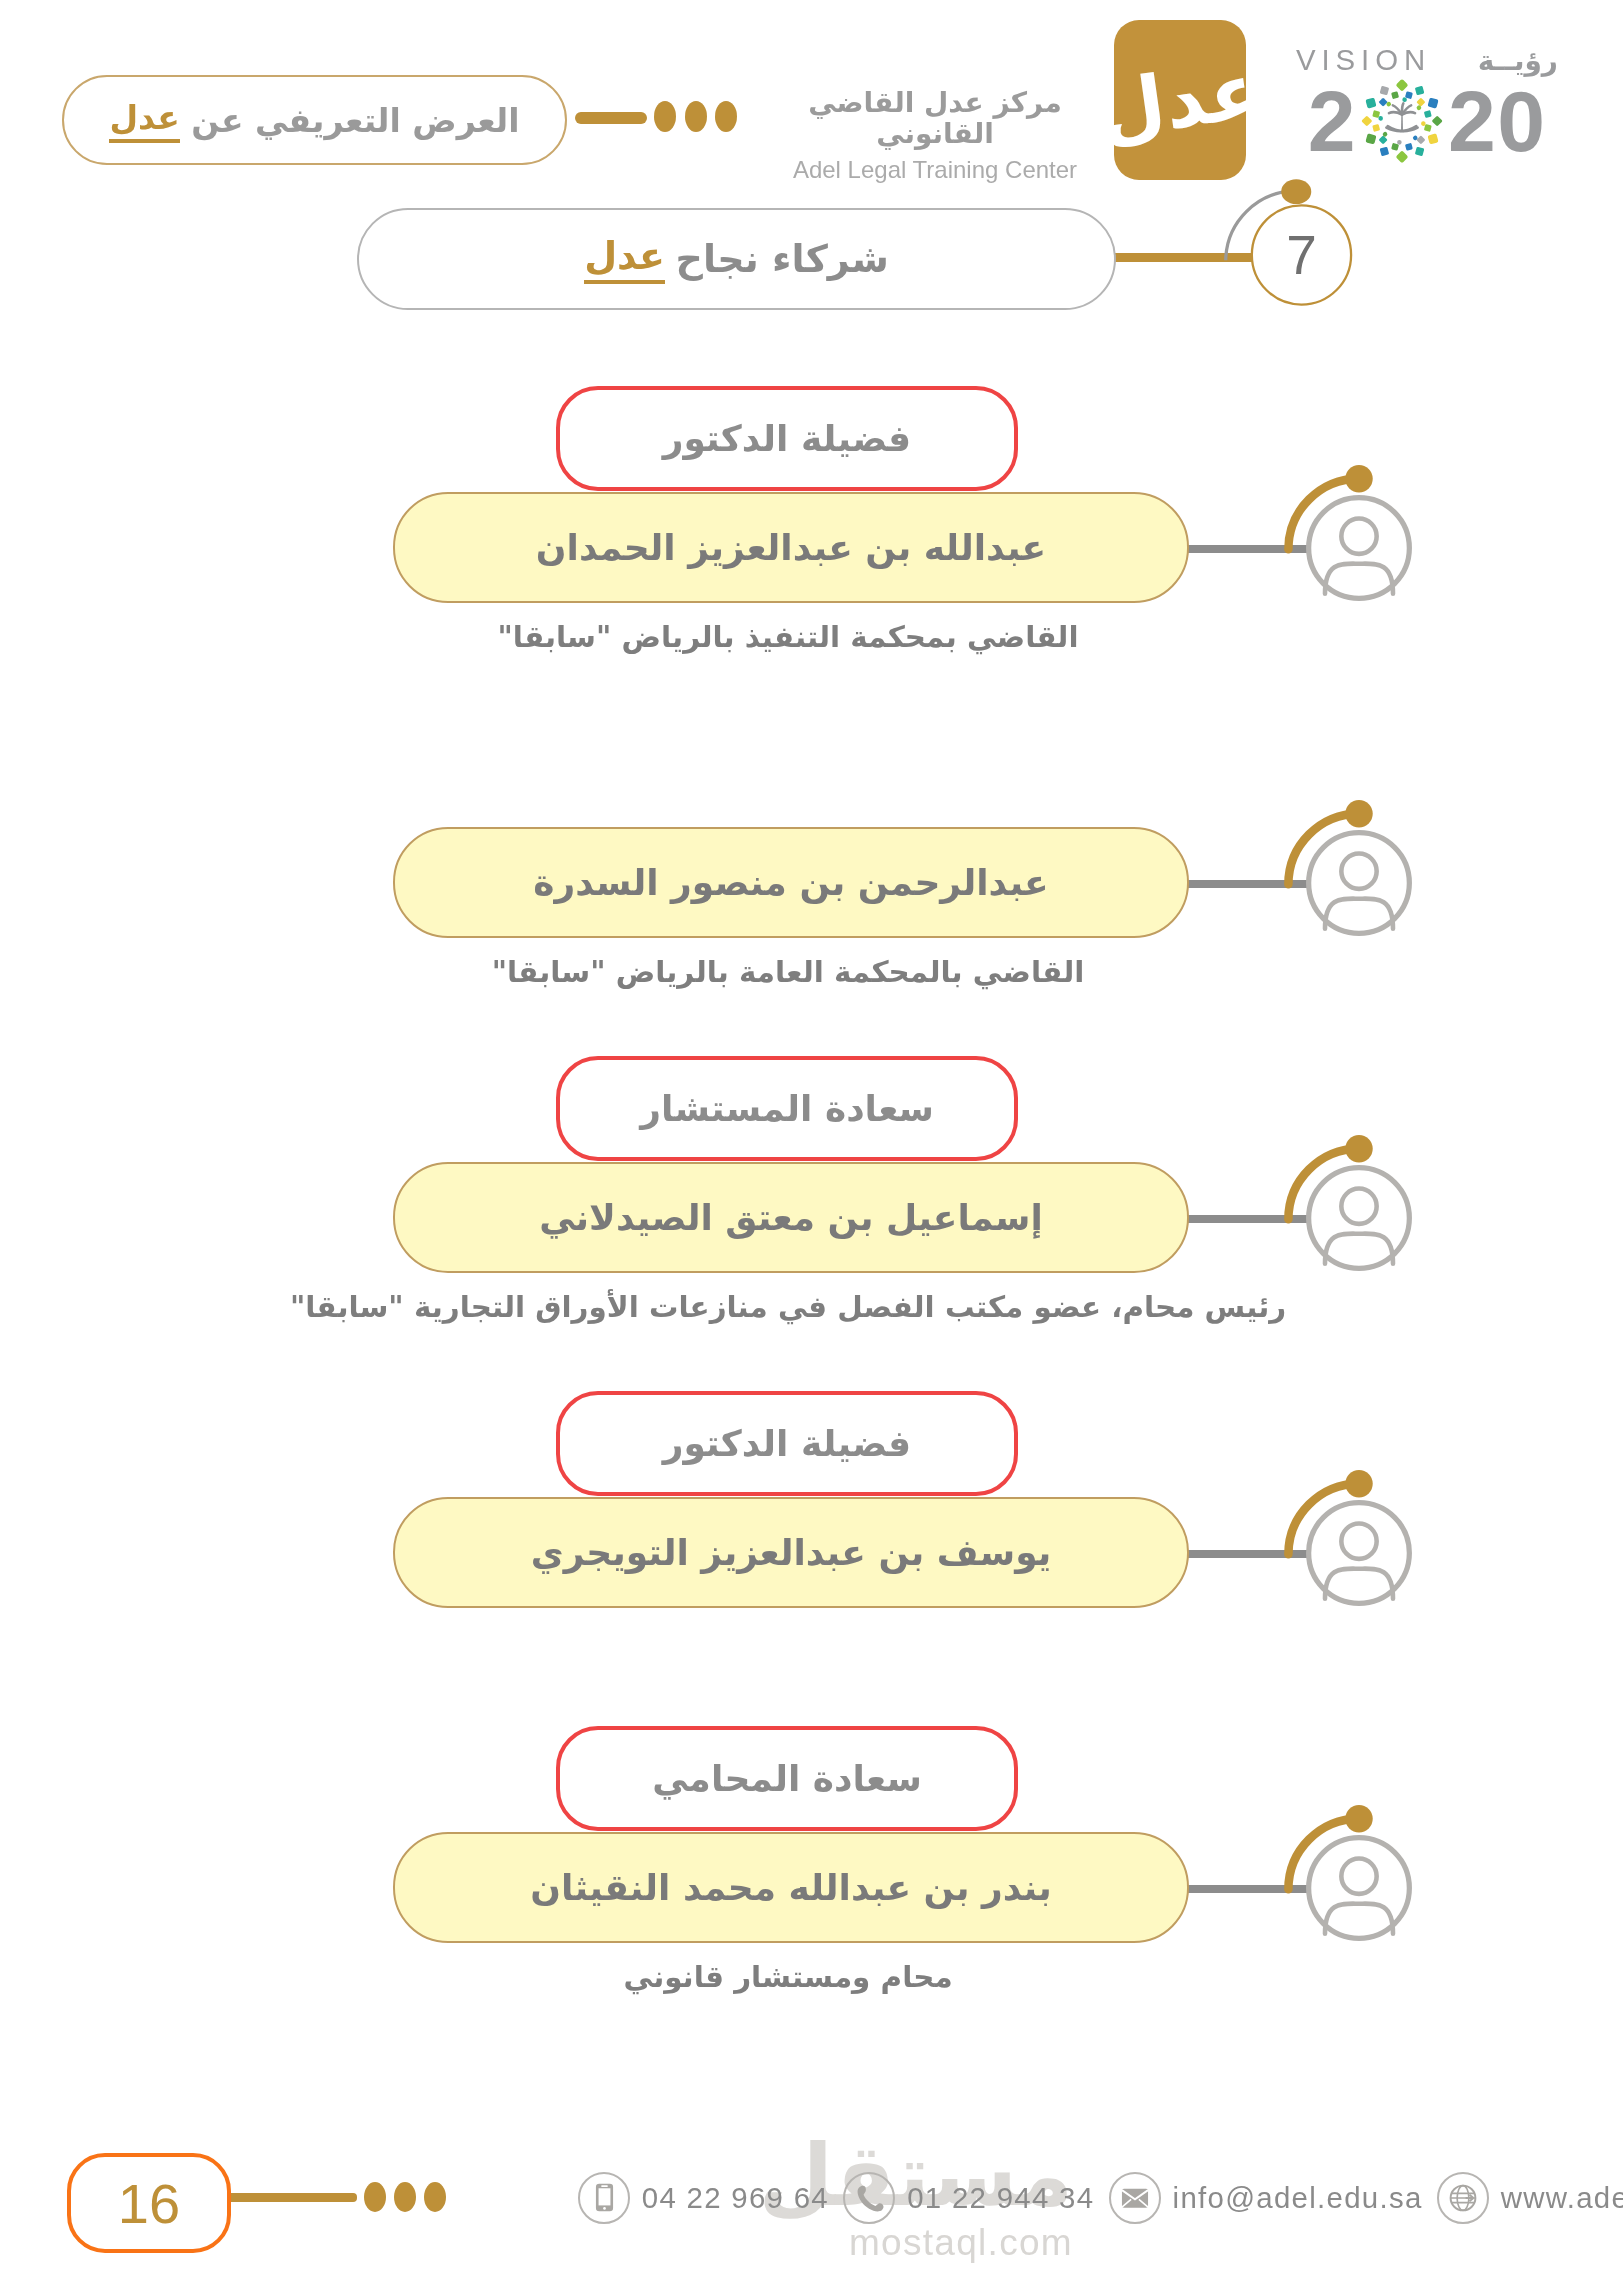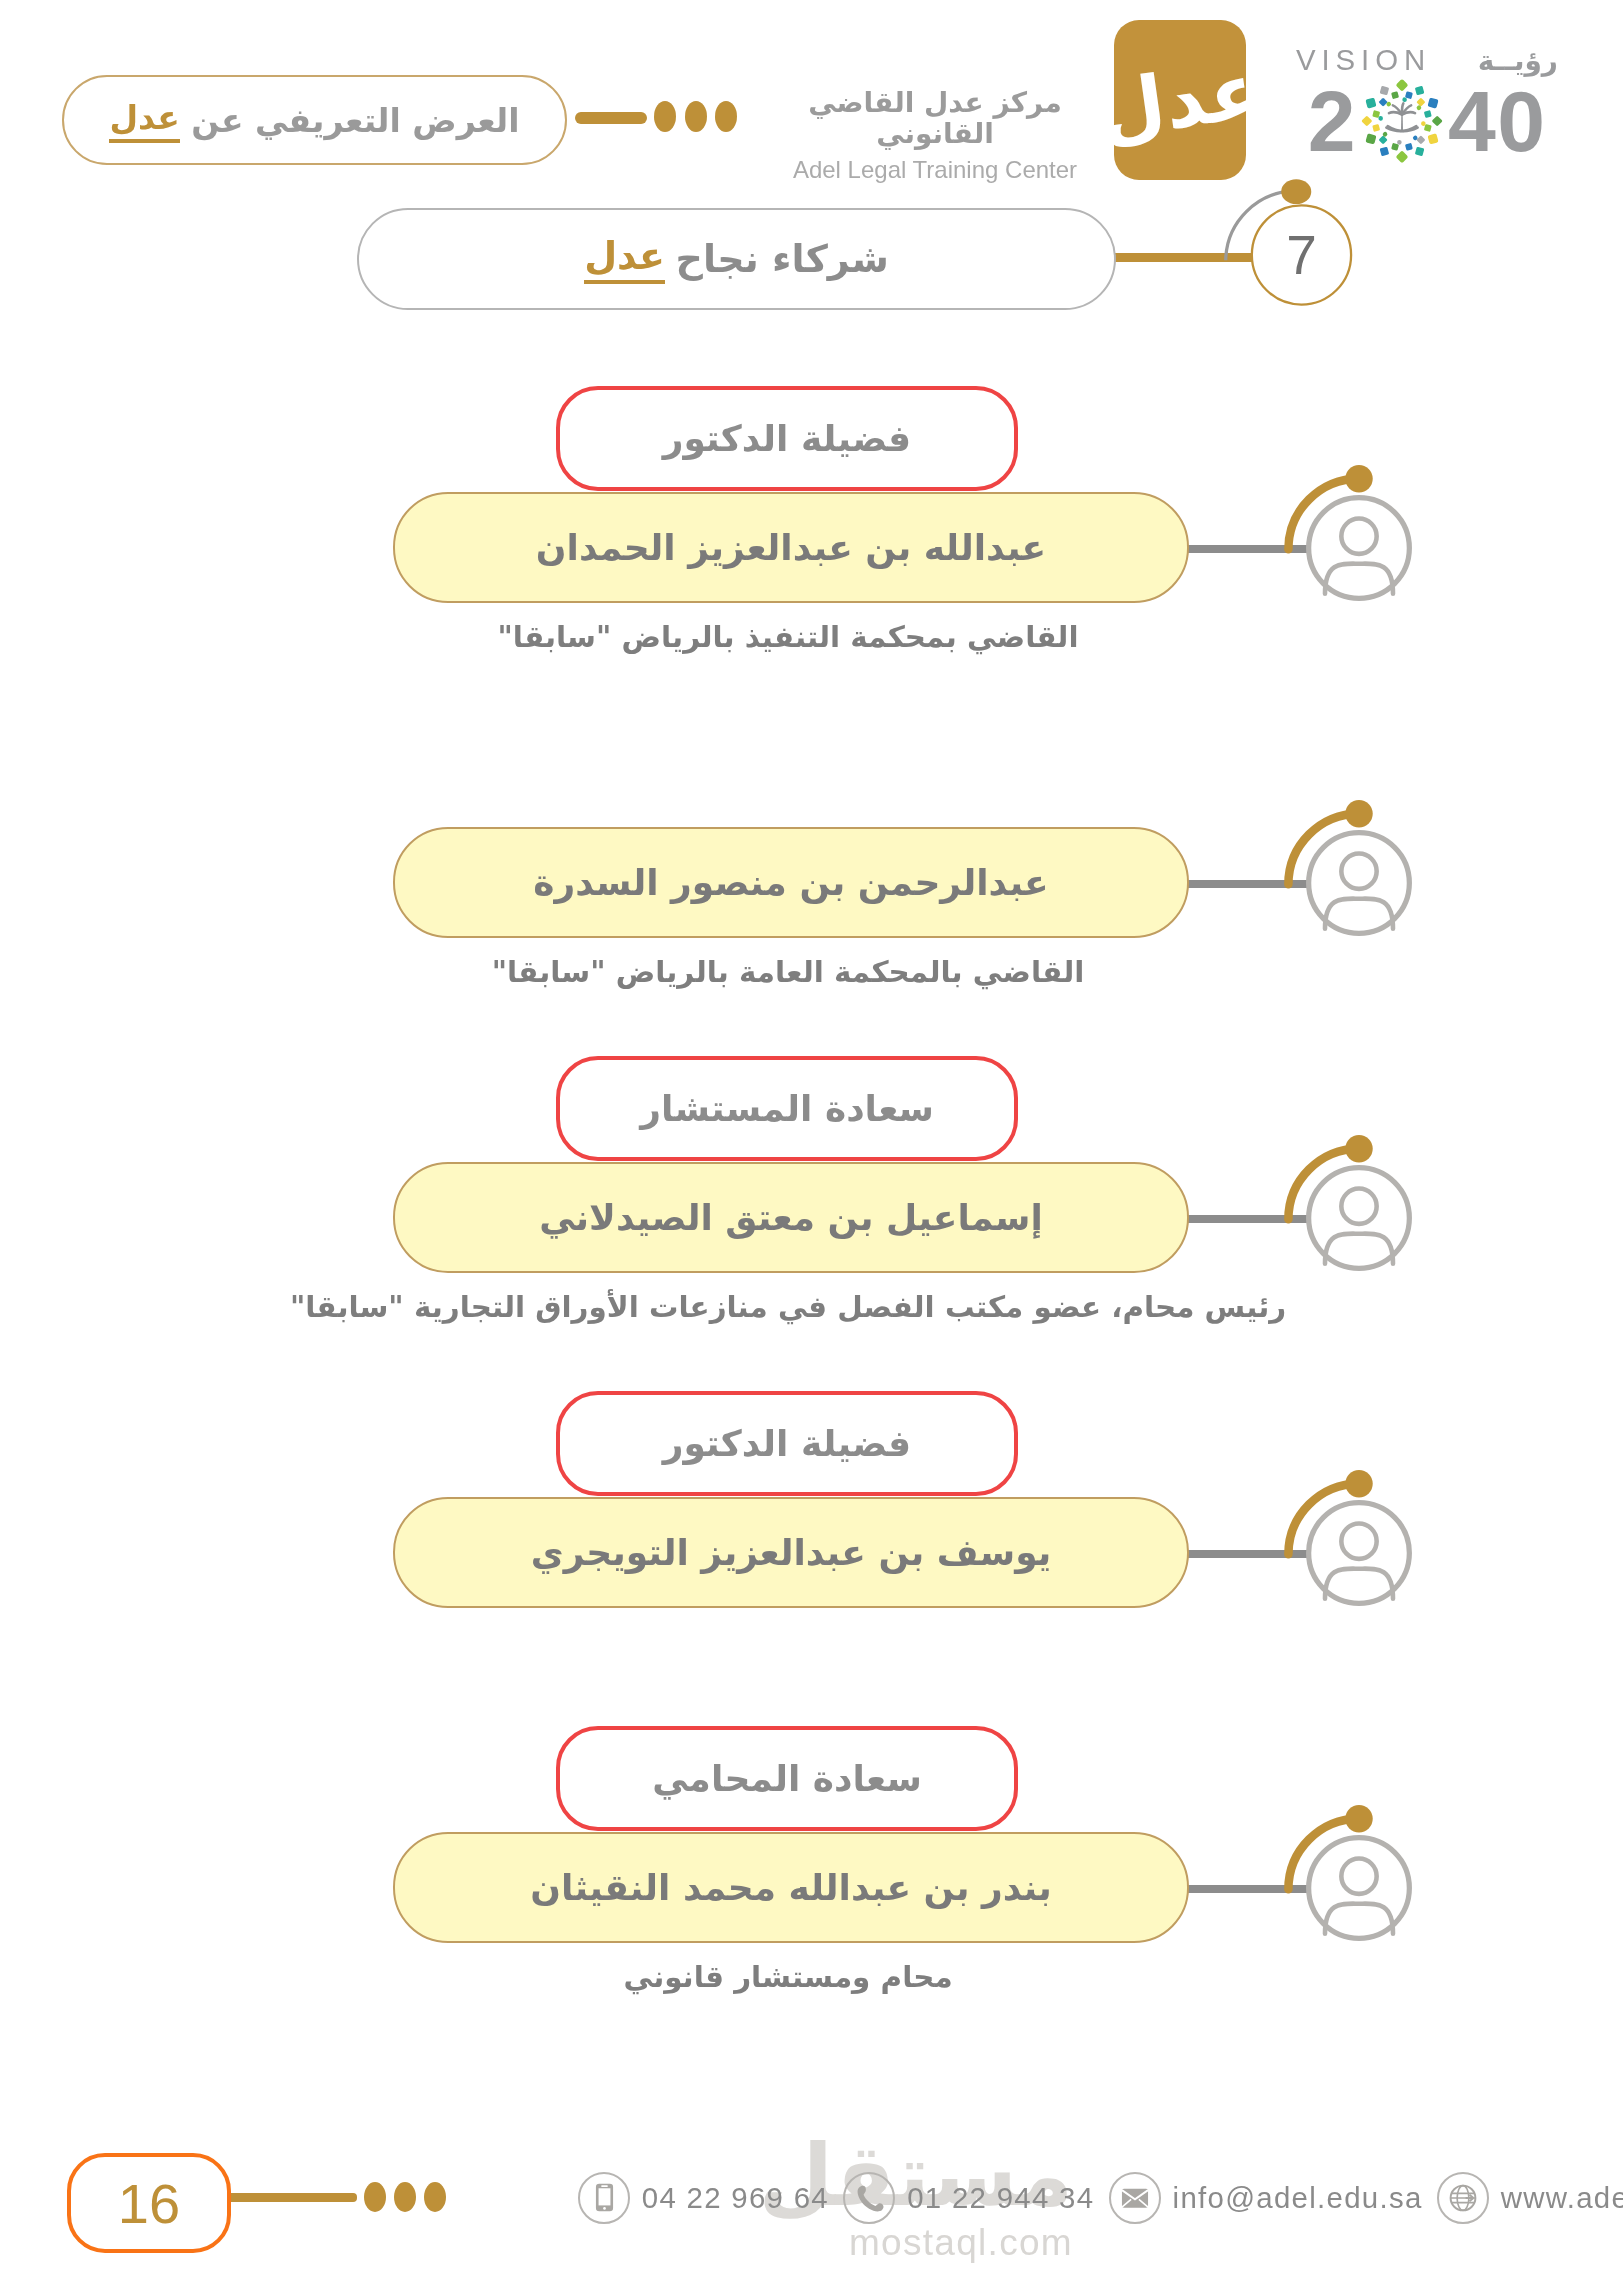--- a/index.html
+++ b/index.html
@@ -224,21 +224,21 @@
           <path d="M -1.5 14 L 1.5 14 L 1 -10 L -1 -10 Z" stroke="none"></path>
           <path d="M 0 -10 Q -12 -16 -20 -12" fill="none" stroke-width="4" stroke-linecap="round"></path>
           <path d="M 0 -10 Q -8 -22 -14 -24" fill="none" stroke-width="4" stroke-linecap="round"></path>
           <path d="M 0 -12 Q 0 -24 2 -27" fill="none" stroke-width="4" stroke-linecap="round"></path>
           <path d="M 0 -10 Q 8 -22 14 -24" fill="none" stroke-width="4" stroke-linecap="round"></path>
           <path d="M 0 -10 Q 12 -16 20 -12" fill="none" stroke-width="4" stroke-linecap="round"></path>
           <path d="M -22 8 Q 0 22 24 10" fill="none" stroke-width="4" stroke-linecap="round"></path>
           <path d="M 22 8 Q 0 22 -24 10" fill="none" stroke-width="4" stroke-linecap="round"></path>
         </g>
       </svg>
-      <span class="num">40</span>
+      <span class="num">20</span>
     </div>
   </div>
 
   <div class="abs section-line"></div>
   <div class="abs section-pill">
     <span>شركاء نجاح</span>
     <span class="accent accent-underline">عدل</span>
   </div>
   <svg class="abs section-orn" width="222" height="209" viewBox="0 0 340 320">
     <path d="M 44 158 A 108 108 0 0 1 150 52" fill="none" stroke="#9A9A9A" stroke-width="5"></path>

